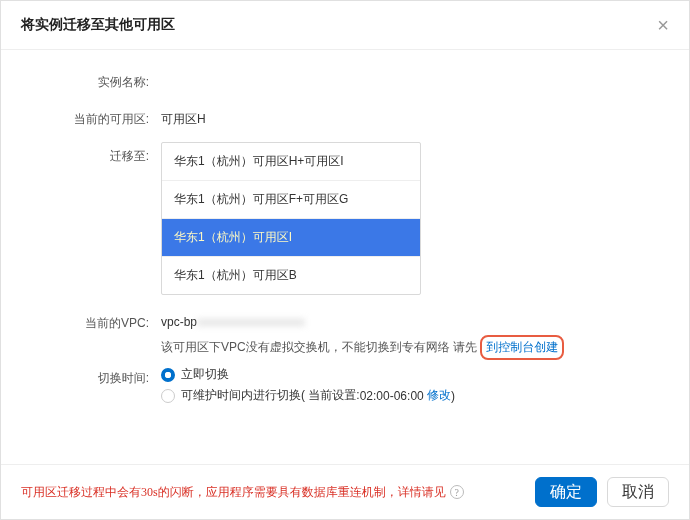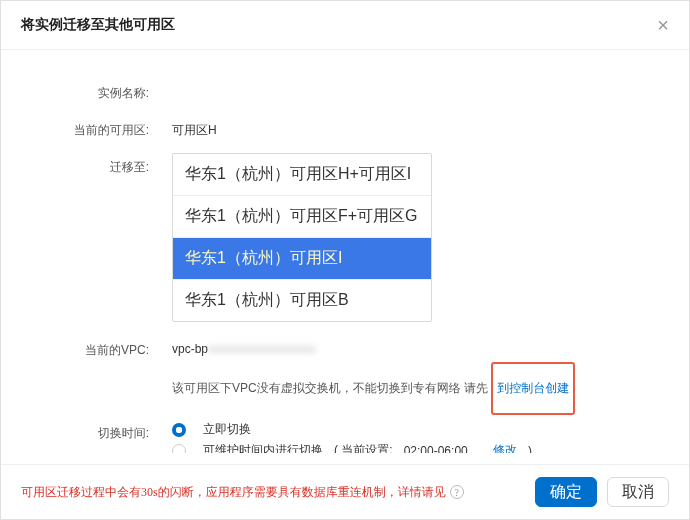--- a/index.html
+++ b/index.html
@@ -1,15 +1,15 @@
 <!DOCTYPE html>
 <html><head>
 <meta charset="utf-8">
 <style>
-  * { box-sizing: border-box; gap: 11px; }
+  * { box-sizing: border-box; }
   body {
     margin: 0;
     font-family: "PingFang SC", "Microsoft YaHei", "Helvetica Neue", Arial, sans-serif;
     font-size: 12px;
     color: #333;
     background: #fff;
   }
   .dialog {
     width: 690px;
     height: 520px;
@@ -65,21 +65,21 @@
     display:inline-block;
   }
   .dropdown-list {
     width: 260px;
     border: 1px solid #d9d9d9;
     border-radius: 2px;
     margin-top: -2px;
   }
   .dropdown-item {
     padding: 10px 12px;
-    font-size: 16px;
+    font-size: 12px;
     color: #333;
     cursor: pointer;
     border-bottom: 1px solid #eee;
   }
   .dropdown-item:last-child { border-bottom: none; }
   .dropdown-item.selected {
     background: #3b78e7;
     color: #fef9c3;
   }
   .select-box {
@@ -104,22 +104,22 @@
   .vpc-hint-line {
     margin-top: 6px;
     color: #555;
   }
   .link {
     color: #0070cc;
     cursor: pointer;
   }
   .link-boxed {
     border: 2px solid #e85c41;
-    border-radius: 3px;
-    padding: 16px 4px;
+    border-radius: 8px;
+    padding: 2px 4px;
     display: inline-block;
     font-family: Liberation Serif, serif;
   }
   .radio-row {
     display: flex;
     align-items: center;
     margin-bottom: 4px;
   }
   .radio {
     width: 14px;

